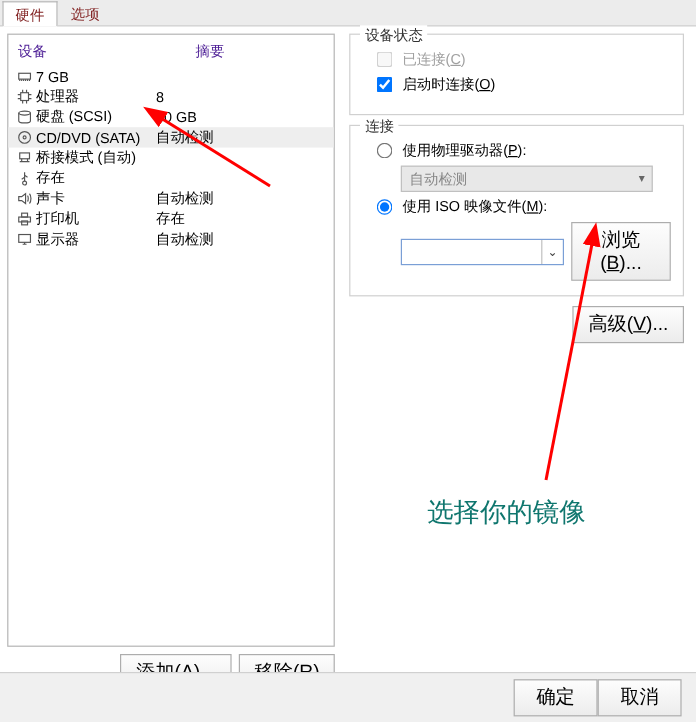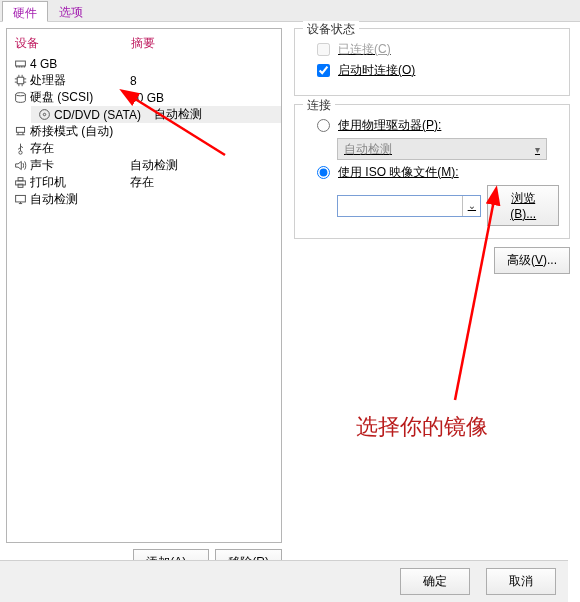--- a/index.html
+++ b/index.html
@@ -18,21 +18,21 @@
     background: #ececec;
     border-bottom: 1px solid #d0d0d0;
     height: 22px;
     padding-left: 2px;
   }
   .tab {
     padding: 3px 10px 2px;
     font-size: 12px;
     border: 1px solid transparent;
     cursor: pointer;
-    color: #a21caf;
+    color: #7f1d1d;
   }
   .tab.active {
     background: #fff;
     border: 1px solid #b5b5b5;
     border-bottom: 1px solid #fff;
     position: relative;
     top: 1px;
   }
   .content {
     display: flex;
@@ -46,33 +46,34 @@
     flex-direction: column;
   }
   .device-list-wrap {
     border: 1px solid #b5b5b5;
     flex: 1;
     background: #fff;
   }
   .list-header {
     display: flex;
     padding: 6px 8px 3px 8px;
-    color: #be185d;
+    color: #4c1d95;
     font-size: 12px;
+    gap: 32px;
   }
   .col-dev { width: 116px; }
   .col-sum { flex: 1; }
   .dev-row {
     display: flex;
     align-items: center;
     padding: 2px 6px 2px 6px;
     cursor: pointer;
     height: 17px;
   }
-  .dev-row.selected { background: #eeeeee; margin-left: 24px; }
+  .dev-row.selected { background: #eeeeee; }
   .dev-icon {
     width: 15px;
     height: 15px;
     display: inline-flex;
     align-items: center;
     justify-content: center;
     margin-right: 2px;
     color: #555;
   }
   .dev-icon svg { width: 13px; height: 13px; stroke: #555; fill: none; stroke-width: 1.2; }
@@ -81,35 +82,34 @@
   .left-buttons {
     display: flex;
     justify-content: flex-end;
     gap: 6px;
     padding: 6px 0;
   }
   button.btn {
     background: linear-gradient(#fdfdfd, #ececec);
     border: 1px solid #adadad;
     padding: 4px 12px;
-    font-size: 12px;
+    font-size: 16px;
     cursor: pointer;
     font-family: inherit;
   }
   
   .right-panel {
     flex: 1;
     padding: 6px 10px 0 6px;
   }
   .group {
     border: 1px solid #d0d0d0;
     padding: 8px 10px 12px 10px;
     margin-bottom: 8px;
     position: relative;
-    text-decoration: underline;
   }
   .group-title {
     position: absolute;
     top: -8px;
     left: 8px;
     background: #fff;
     padding: 0 4px;
     color: #333;
   }
   .chk-row, .radio-row {
@@ -162,36 +162,36 @@
   .adv-row {
     display: flex;
     justify-content: flex-end;
     margin-top: 8px;
     align-items: flex-end;
   }
   
   .bottom-bar {
     position: absolute;
     bottom: 0;
-    right: 12px;
+    right: 0;
     left: 0;
     height: 42px;
     background: #f0f0f0;
     border-top: 1px solid #d0d0d0;
     display: flex;
     justify-content: flex-end;
     align-items: center;
-    gap: 16px;
+    gap: 0;
     padding-right: 12px;
   }
   .bottom-bar .btn { min-width: 70px; }
   
   .anno-text {
     position: absolute;
-    color: #b91c1c;
+    color: #0f766e;
     font-size: 22px;
     font-weight: 400;
     left: 356px;
     top: 412px;
   }
   .arrow-svg {
     position: absolute;
     top: 0;
     left: 0;
     pointer-events: none;
@@ -214,21 +214,21 @@
         <div class="col-sum">摘要</div>
       </div>
 
       <div class="dev-row">
         <span class="dev-icon">
             <svg viewBox="0 0 16 16">
               <rect x="2" y="5" width="12" height="6"></rect>
               <path d="M3 11v2M5 11v2M7 11v2M9 11v2M11 11v2M13 11v2"></path>
             </svg>
           </span>
-        <span class="dev-sum">4 GB</span>
+        <span class="dev-sum">7 GB</span>
       </div>
       <div class="dev-row">
         <span class="dev-icon">
             <svg viewBox="0 0 16 16">
               <rect x="4" y="4" width="8" height="8"></rect>
               <path d="M6 1v3M10 1v3M6 12v3M10 12v3M1 6h3M1 10h3M12 6h3M12 10h3"></path>
             </svg>
           </span>
         <span class="dev-name">处理器</span>
         <span class="dev-sum">8</span>
@@ -291,20 +291,21 @@
         <span class="dev-name">打印机</span>
         <span class="dev-sum">存在</span>
       </div>
       <div class="dev-row">
         <span class="dev-icon">
             <svg viewBox="0 0 16 16">
               <rect x="2" y="3" width="12" height="8"></rect>
               <path d="M6 13h4M8 11v2"></path>
             </svg>
           </span>
+        <span class="dev-name">显示器</span>
         <span class="dev-sum">自动检测</span>
       </div>
     </div>
     <div class="left-buttons">
       <button class="btn"><span>添加(A)...</span></button>
       <button class="btn"><span>移除(R)</span></button>
     </div>
   </div>
 
   <div class="right-panel">

